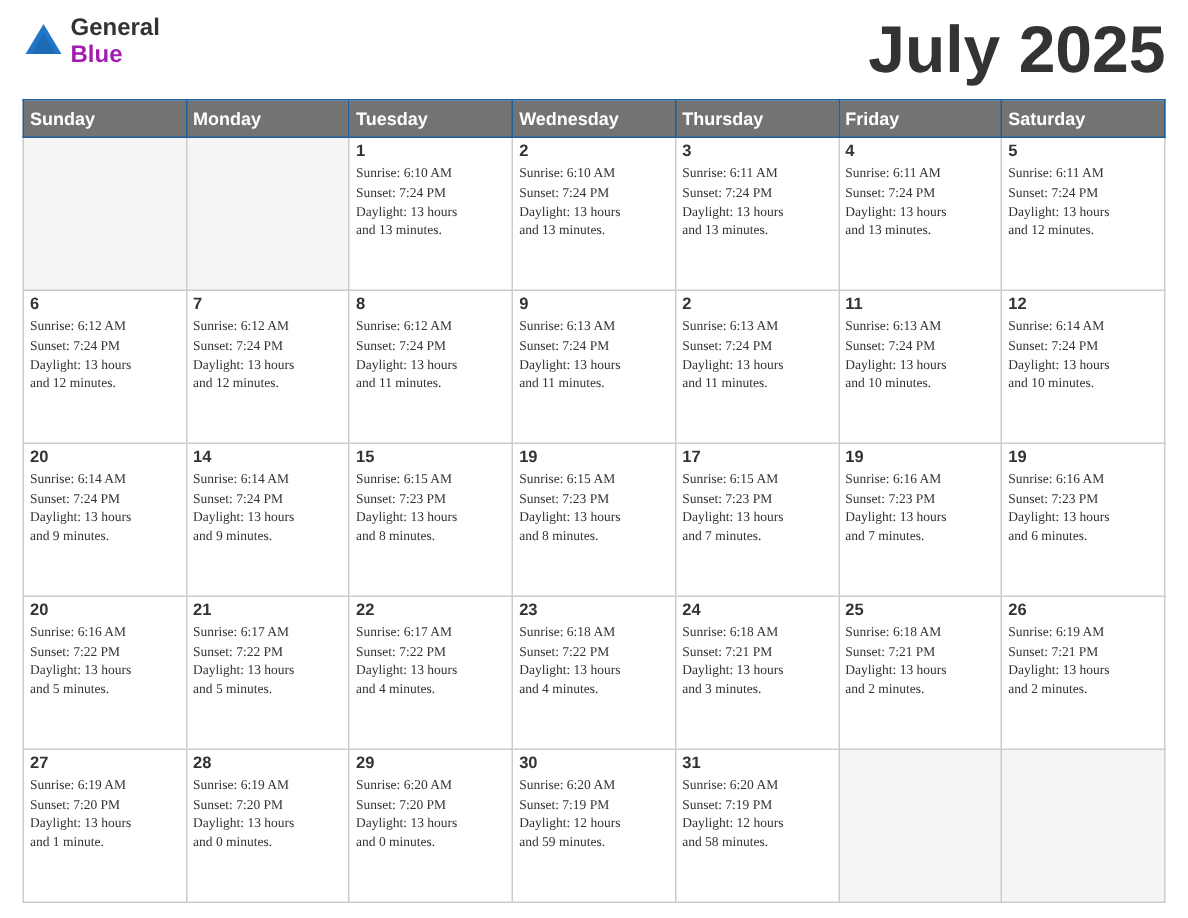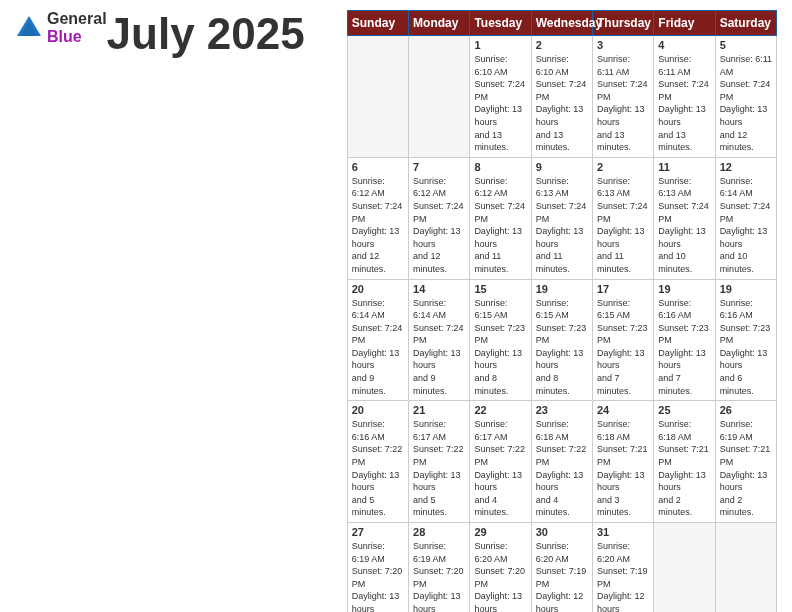--- a/index.html
+++ b/index.html
@@ -8,22 +8,21 @@
       height: 612px;
       font-family: Arial, sans-serif;
       background: #fff;
       overflow: hidden;
     }
     .page {
       width: 792px;
       height: 612px;
       padding: 10px 15px;
       display: flex;
-      flex-direction: row;
-      gap: 42px;
+      flex-direction: column;
     }
     .header {
       display: flex;
       justify-content: space-between;
       align-items: flex-start;
       margin-bottom: 8px;
     }
     .logo {
       display: flex;
       align-items: center;
@@ -62,21 +61,21 @@
       color: #555;
     }
     .calendar {
       flex: 1;
       border: 1px solid #ccc;
       border-collapse: collapse;
       width: 100%;
       table-layout: fixed;
     }
     .calendar th {
-      background: #7f1d1d;
+      background: #737373;
       color: #fff;
       font-size: 12px;
       font-weight: bold;
       padding: 5px 4px;
       border: 1px solid #1a5fa0;
       text-align: left;
     }
     .calendar td {
       border: 1px solid #ccc;
       vertical-align: top;
@@ -92,20 +91,21 @@
     .day-number {
       font-size: 11px;
       font-weight: bold;
       display: block;
       margin-bottom: 2px;
     }
     .cell-text {
       font-size: 9px;
       line-height: 1.4;
       color: #333;
+      font-family: Liberation Serif, serif;
     }
   </style>
 </head>
 <body>
 
 <div class="page">
   <div class="header">
     <div class="logo">
       <svg class="logo-icon" viewBox="0 0 28 28">
         <polygon points="14,2 26,22 2,22" fill="#2176c7"></polygon>

